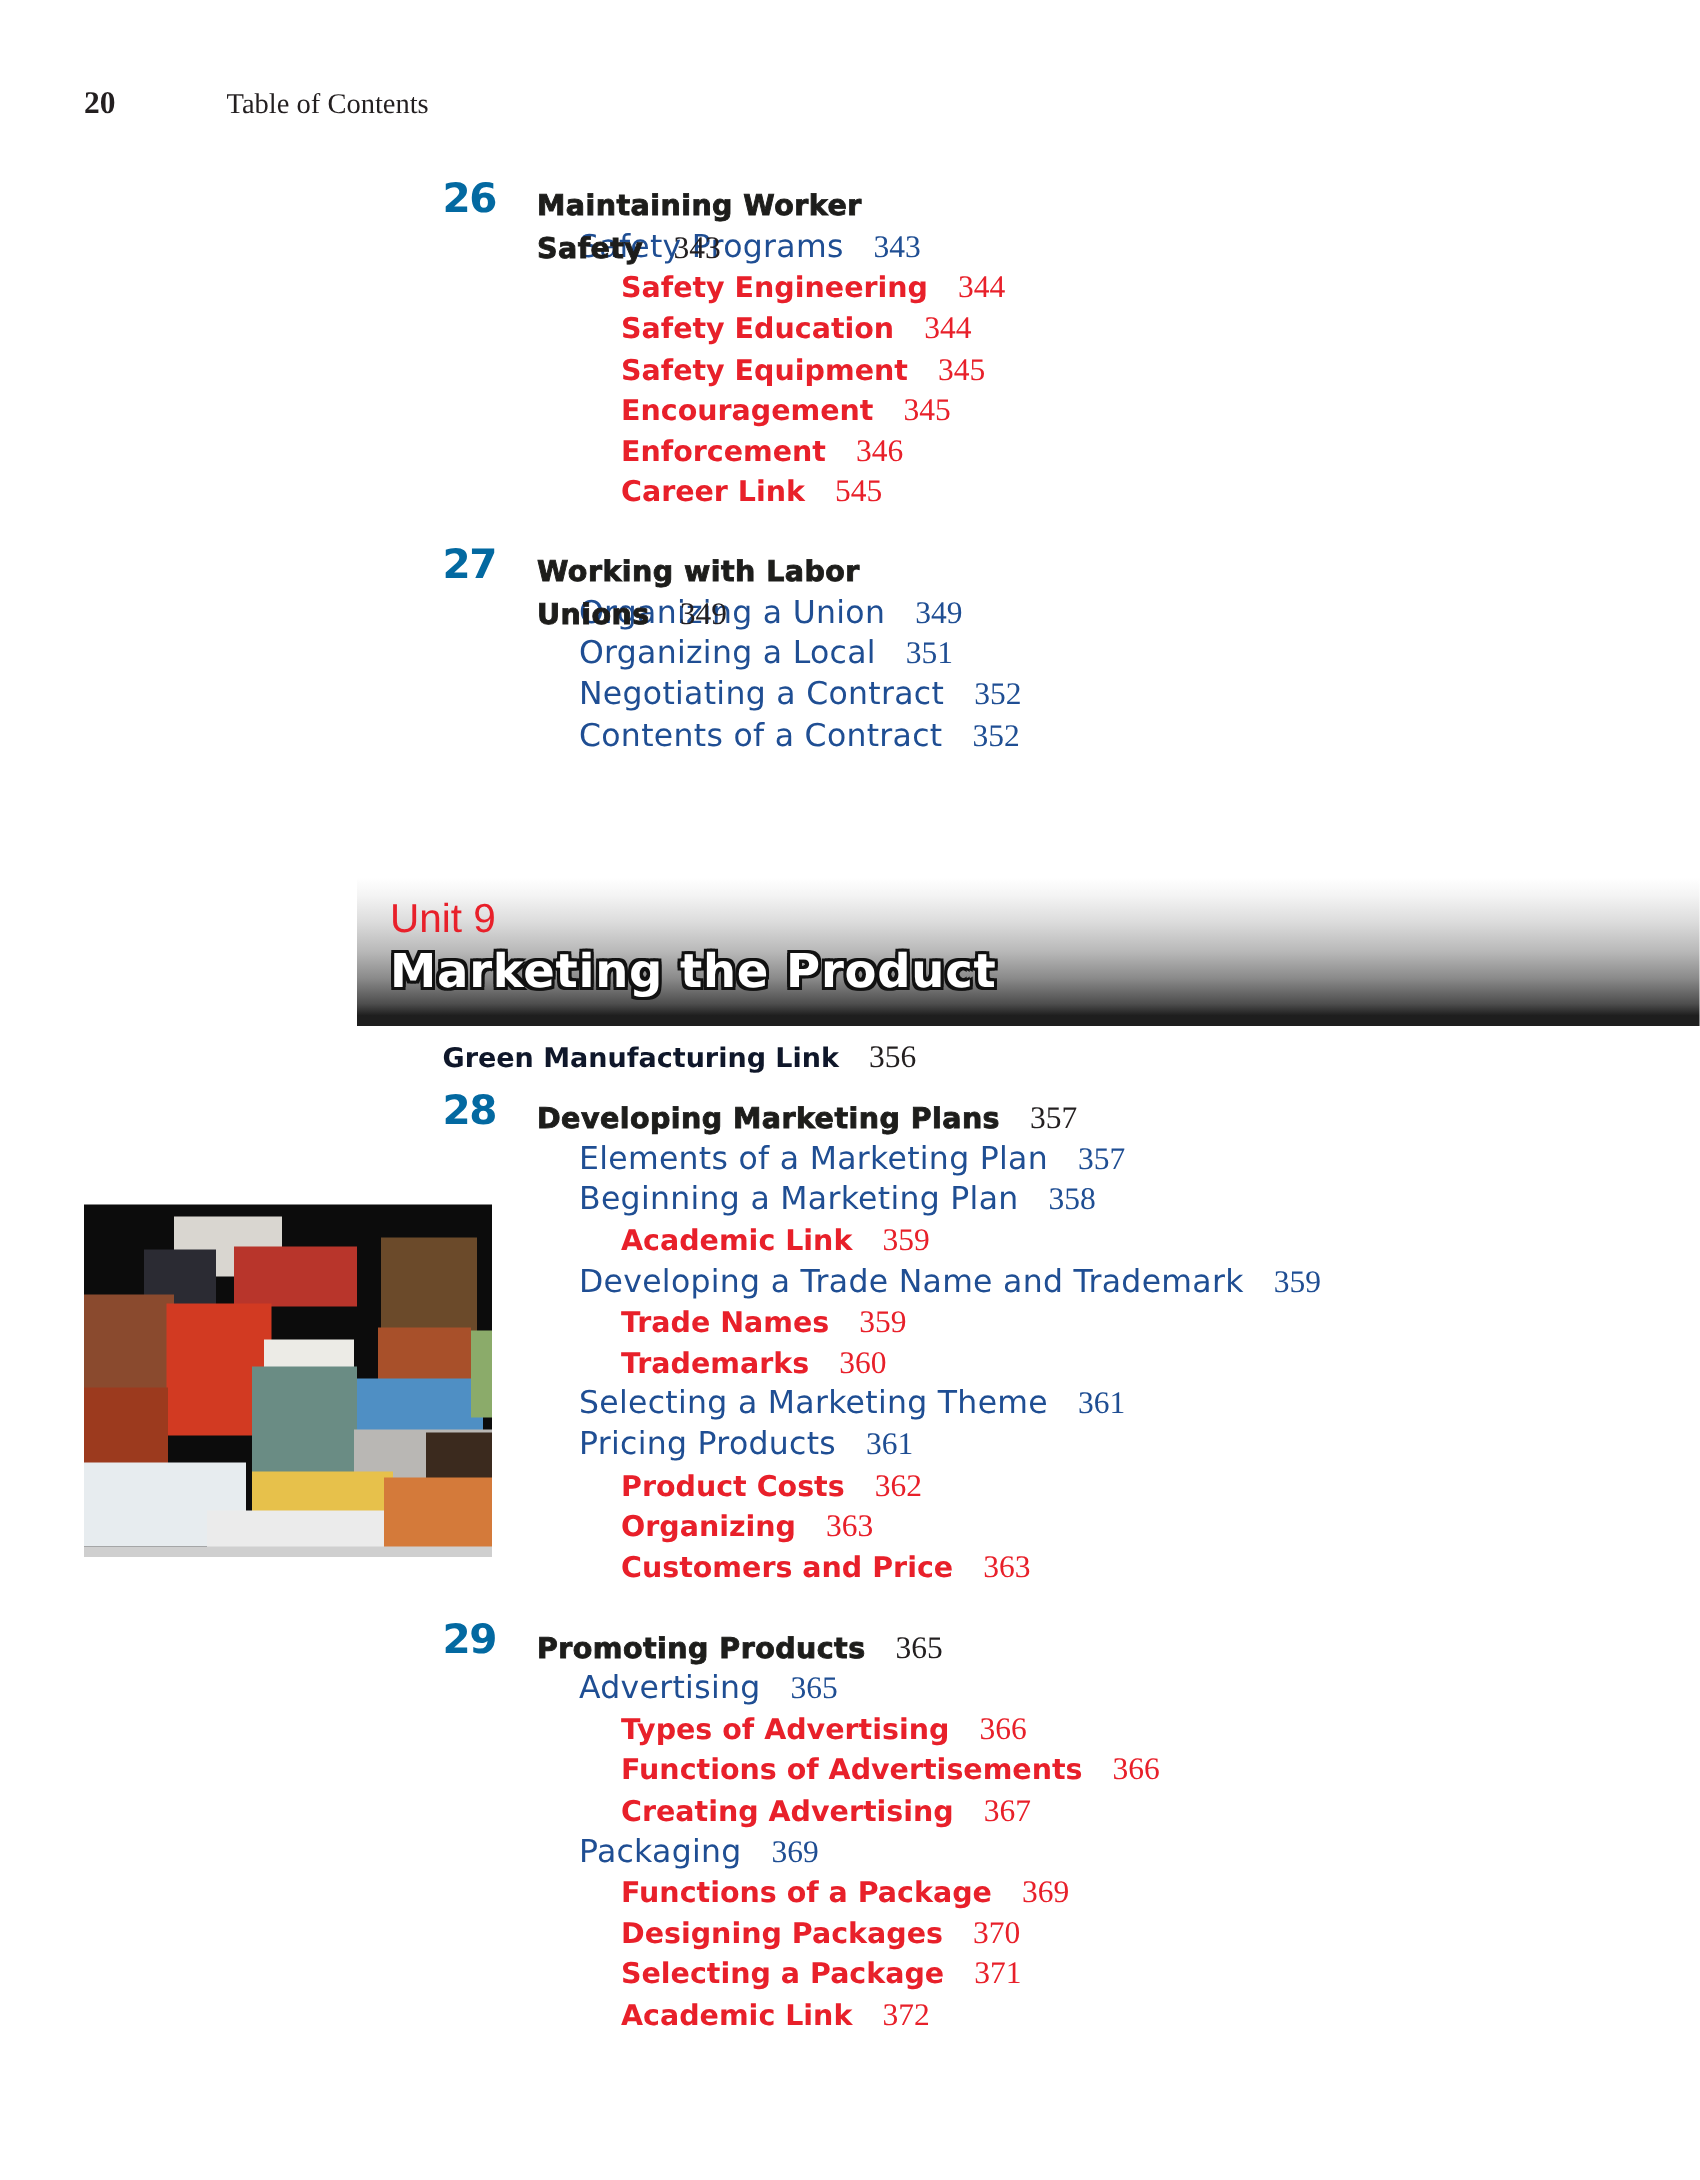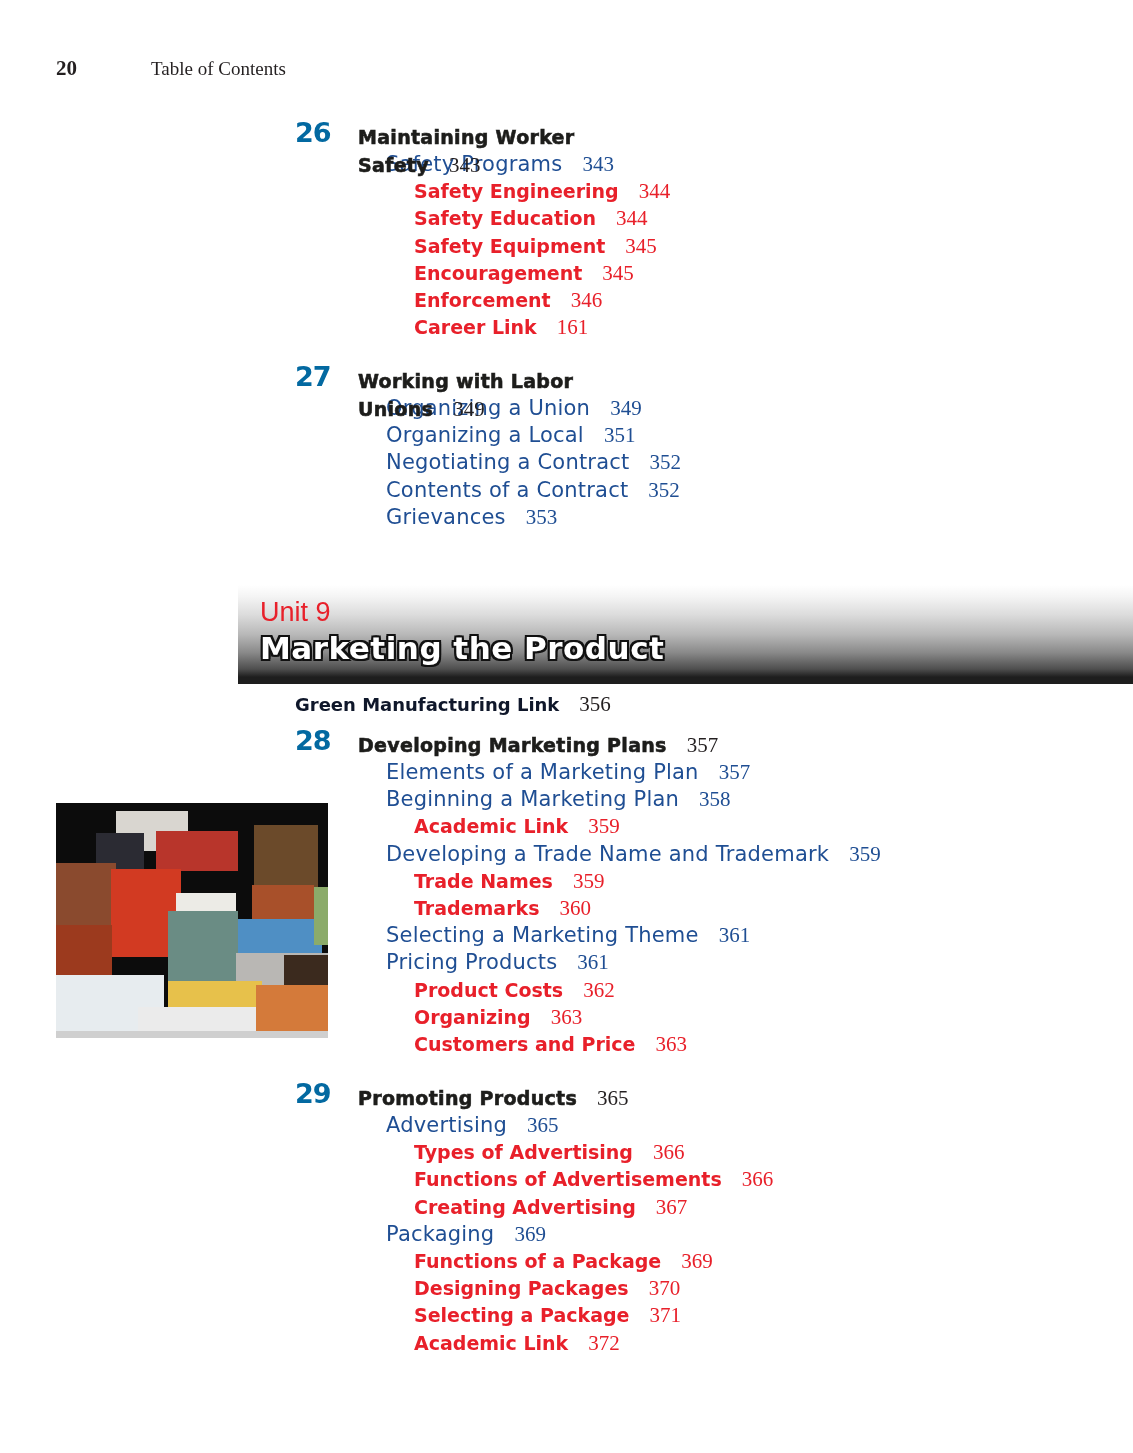--- a/index.html
+++ b/index.html
@@ -76,35 +76,34 @@
     <span class="ch-num">26</span>
     <span class="ch-title"><span>Maintaining Worker Safety</span><span class="pg">343</span></span>
   </div>
   <div class="entries">
       <div class="row l1"><span class="lbl">Safety Programs</span><span class="pg">343</span></div>
       <div class="row l2"><span class="lbl">Safety Engineering</span><span class="pg">344</span></div>
       <div class="row l2"><span class="lbl">Safety Education</span><span class="pg">344</span></div>
       <div class="row l2"><span class="lbl">Safety Equipment</span><span class="pg">345</span></div>
       <div class="row l2"><span class="lbl">Encouragement</span><span class="pg">345</span></div>
       <div class="row l2"><span class="lbl">Enforcement</span><span class="pg">346</span></div>
-      <div class="row l2"><span class="lbl">Career Link</span><span class="pg">161</span></div>
+      <div class="row l2"><span class="lbl">Career Link</span><span class="pg">545</span></div>
     </div>
 </div>
 
 <div class="chapter" style="top:367px;">
   <div class="ch-row">
     <span class="ch-num">27</span>
     <span class="ch-title"><span>Working with Labor Unions</span><span class="pg">349</span></span>
   </div>
   <div class="entries">
       <div class="row l1"><span class="lbl">Organizing a Union</span><span class="pg">349</span></div>
       <div class="row l1"><span class="lbl">Organizing a Local</span><span class="pg">351</span></div>
       <div class="row l1"><span class="lbl">Negotiating a Contract</span><span class="pg">352</span></div>
       <div class="row l1"><span class="lbl">Contents of a Contract</span><span class="pg">352</span></div>
-      <div class="row l1"><span class="lbl">Grievances</span><span class="pg">353</span></div>
     </div>
 </div>
 
 <div class="unit-banner">
   <div class="unit-label">Unit 9</div>
   <div class="unit-title">Marketing the Product</div>
 </div>
 
 <div class="green-link">
   <span class="lbl">Green Manufacturing Link</span><span class="pg">356</span>

